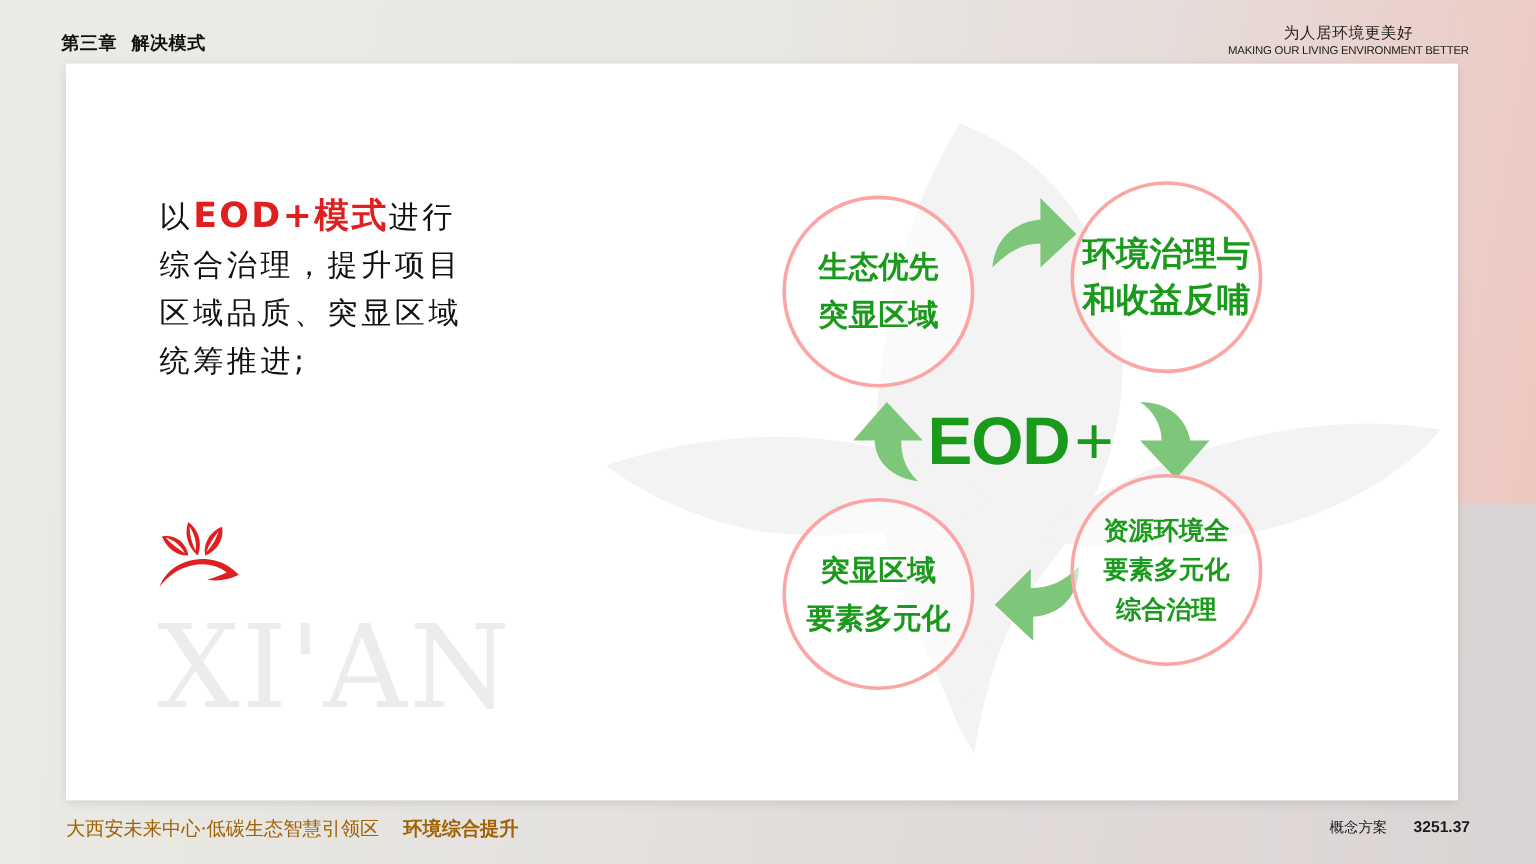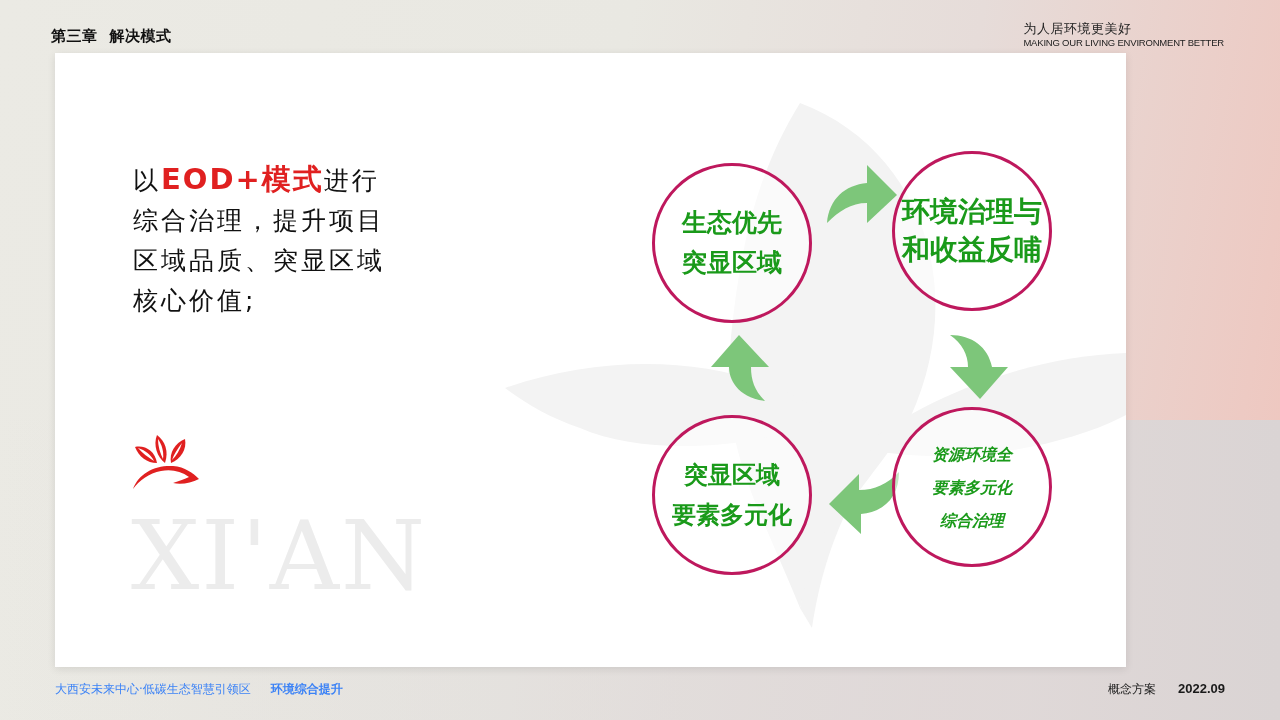--- a/index.html
+++ b/index.html
@@ -14,28 +14,28 @@
       background: linear-gradient(90deg, rgba(234,233,228,0) 0%, rgba(222,217,217,0.9) 80%, #dad4d4 100%);
       pointer-events: none;
     }
     .header-left {
       position: absolute; left: 51px; top: 27px;
       font-size: 15px; font-weight: bold; color: #111;
       letter-spacing: 0.5px;
     }
     .header-left .sep { display: inline-block; width: 12px; }
     .header-right {
-      position: absolute; right: 56px; top: 21px; text-align: left;
+      position: absolute; right: 56px; top: 21px; text-align: center;
       color: #222;
     }
     .header-right .cn { font-size: 13px; line-height: 16px; letter-spacing: 0.5px; }
     .header-right .en { font-size: 9.5px; line-height: 12px; letter-spacing: -0.2px; font-family: "Liberation Sans", sans-serif; }
 
     .card {
-      position: absolute; left: 55px; top: 53px; width: 1071px; height: 614px;
+      position: absolute; left: 55px; top: 53px; width: 1160px; height: 614px;
       background: #ffffff;
       box-shadow: 0 2px 8px rgba(0,0,0,0.10);
       overflow: hidden;
     }
 
     .intro {
       position: absolute; left: 78px; top: 106px;
       font-size: 25px; line-height: 40px; color: #111;
       letter-spacing: 3px;
     }
@@ -46,44 +46,44 @@
       position: absolute; left: 76px; top: 448px;
       font-family: "DejaVu Serif", "Liberation Serif", serif;
       font-size: 96px; line-height: 110px; color: #ececec;
       letter-spacing: 2px; font-weight: normal;
     }
 
     .watermark { position: absolute; left: 445px; top: 35px; width: 720px; height: 580px; }
 
     .node {
       position: absolute; width: 160px; height: 160px;
-      border: 3px solid #be185d; border-radius: 50%;
+      border: 3px solid #fca5a5; border-radius: 50%;
       display: flex; flex-direction: column; align-items: center; justify-content: center;
       background: rgba(255,255,255,0.55);
       color: #1a9a1a; font-weight: bold; text-align: center;
     }
     .node span { display: block; white-space: nowrap; }
     .node.n1 { left: 597px; top: 110px; font-size: 25px; line-height: 40px; }
     .node.n2 { left: 837px; top: 98px; font-size: 28px; line-height: 38px; }
-    .node.n3 { left: 837px; top: 354px; font-size: 16px; line-height: 33px; font-style: italic; }
+    .node.n3 { left: 837px; top: 342px; font-size: 21px; line-height: 33px; }
     .node.n4 { left: 597px; top: 362px; font-size: 24px; line-height: 40px; }
 
     .center-label {
       position: absolute; left: 718px; top: 280px;
       color: #1a9a1a; font-weight: bold;
       font-family: "Liberation Sans", sans-serif;
       font-size: 56px; line-height: 70px; letter-spacing: -1px;
     }
     .center-label .plus { font-weight: normal; margin-left: 4px; }
 
     .arrow { position: absolute; }
 
     .footer-left {
       position: absolute; left: 55px; top: 681px;
-      font-size: 12px; color: #3b82f6;
+      font-size: 16px; color: #a16207;
     }
     .footer-left .bold { font-weight: bold; margin-left: 20px; }
     .footer-right {
       position: absolute; right: 55px; top: 681px;
       font-size: 12px; color: #1a1a1a;
     }
     .footer-right .date { font-weight: bold; margin-left: 22px; font-family: "Liberation Sans", sans-serif; font-size: 13px; }
   </style>
 </head>
 <body>
@@ -106,21 +106,21 @@
       <path d="M5 300 C 120 260, 250 270, 330 330 C 260 360, 150 370, 80 340 C 50 330, 25 315, 5 300 Z"></path>
       <path d="M700 270 C 590 250, 450 290, 360 360 C 450 380, 560 360, 620 330 C 660 310, 685 290, 700 270 Z"></path>
       <path d="M300 520 C 310 470, 330 430, 360 380 L 368 384 C 340 430, 322 475, 312 540 Z"></path>
     </g>
   </svg>
 
   <div class="intro">
     <div><span>以</span><span class="hl">EOD+模式</span><span>进行</span></div>
     <div>综合治理，提升项目</div>
     <div>区域品质、突显区域</div>
-    <div>核心价值;</div>
+    <div>统筹推进;</div>
   </div>
 
   <svg class="logo" viewBox="0 0 70 60">
     <g fill="#e02020">
       <path d="M2 14 C 12 12, 22 18, 24 30 C 14 30, 6 24, 2 14 Z"></path>
       <path d="M24 2 C 32 8, 36 18, 32 30 C 24 24, 20 12, 24 2 Z"></path>
       <path d="M52 6 C 54 16, 48 26, 38 30 C 36 20, 42 10, 52 6 Z"></path>
       <path d="M0 56 C 6 40, 22 32, 40 33 C 52 34, 60 40, 66 46 C 58 50, 48 52, 40 50 C 46 48, 52 46, 56 44 C 48 38, 38 36, 28 38 C 16 40, 6 48, 0 56 Z"></path>
     </g>
     <g fill="#ffffff">
@@ -159,20 +159,23 @@
   <div class="node n3">
     <span>资源环境全</span>
     <span>要素多元化</span>
     <span>综合治理</span>
   </div>
   <div class="node n4">
     <span>突显区域</span>
     <span>要素多元化</span>
   </div>
 
+  <div class="center-label">
+    <span>EOD</span><span class="plus">+</span>
+  </div>
 </div>
 
 <div class="footer-left">
   <span>大西安未来中心·低碳生态智慧引领区</span><span class="bold">环境综合提升</span>
 </div>
 <div class="footer-right">
-  <span>概念方案</span><span class="date">2022.09</span>
+  <span>概念方案</span><span class="date">3251.37</span>
 </div>
 
 </body></html>

